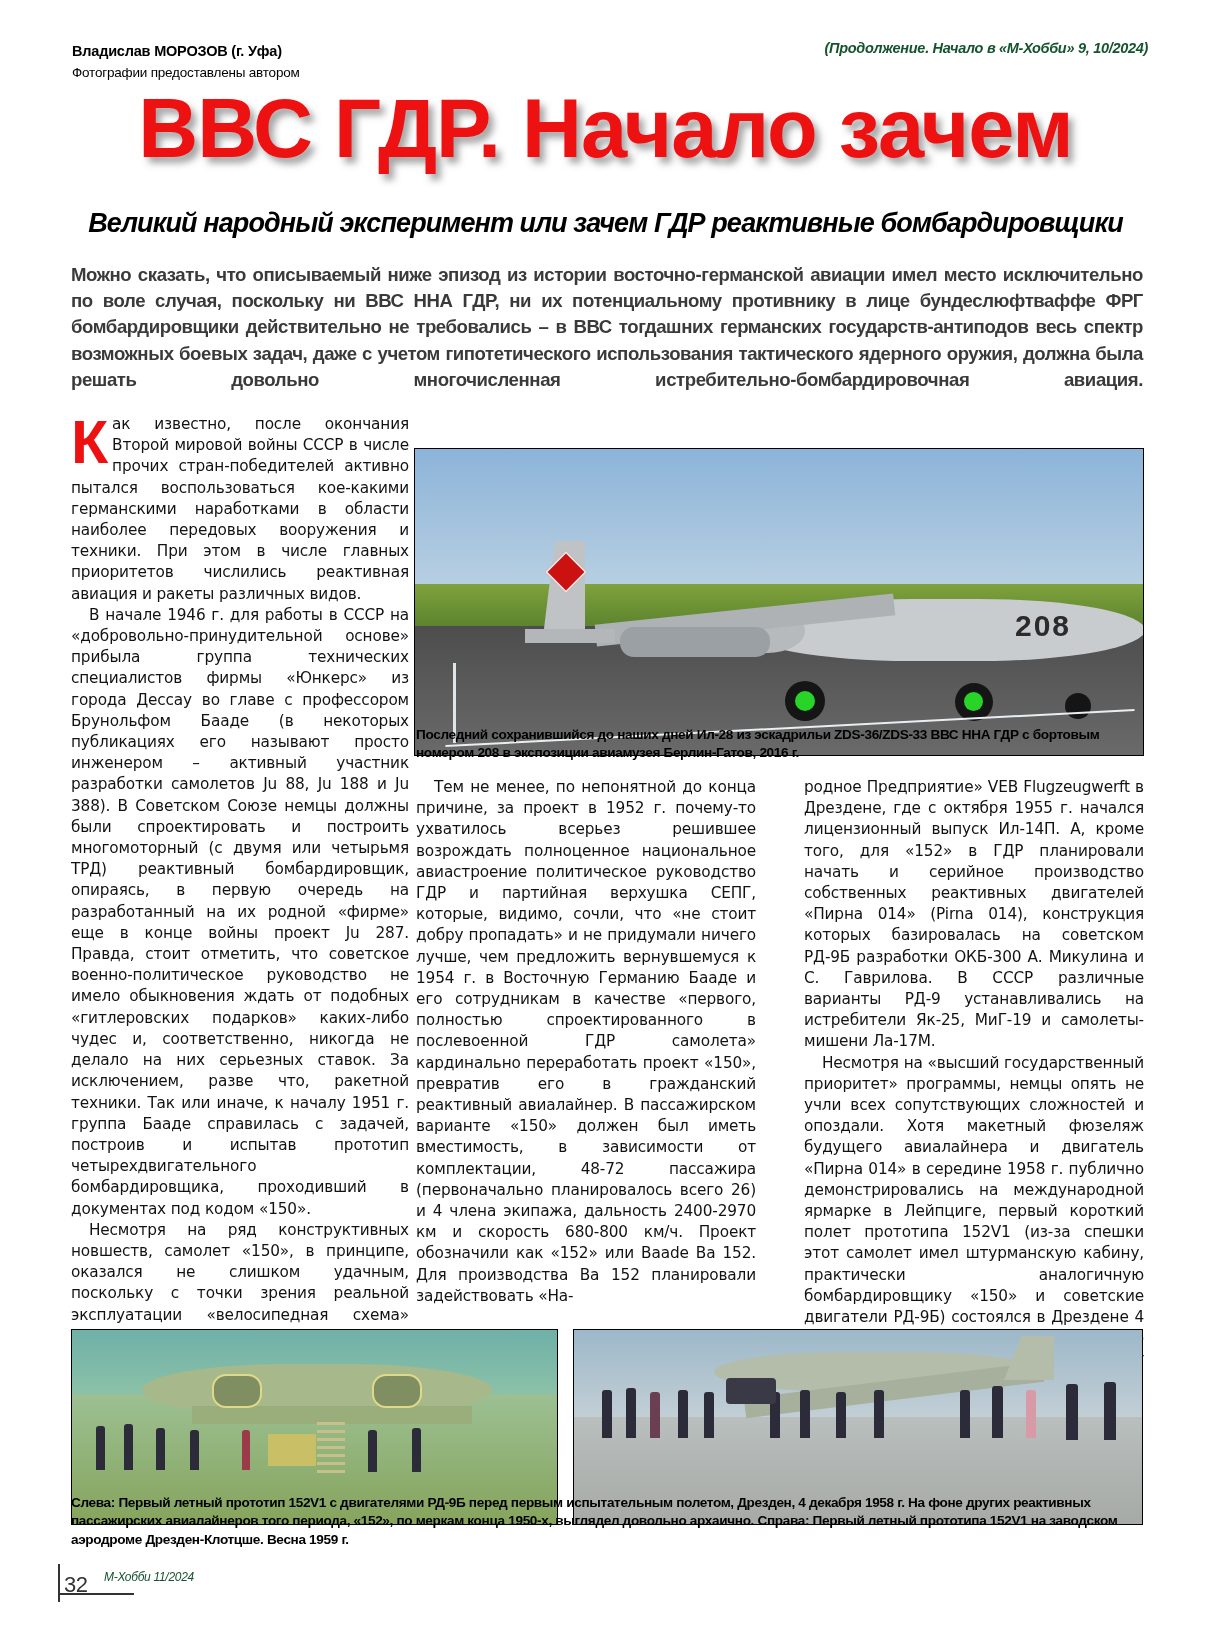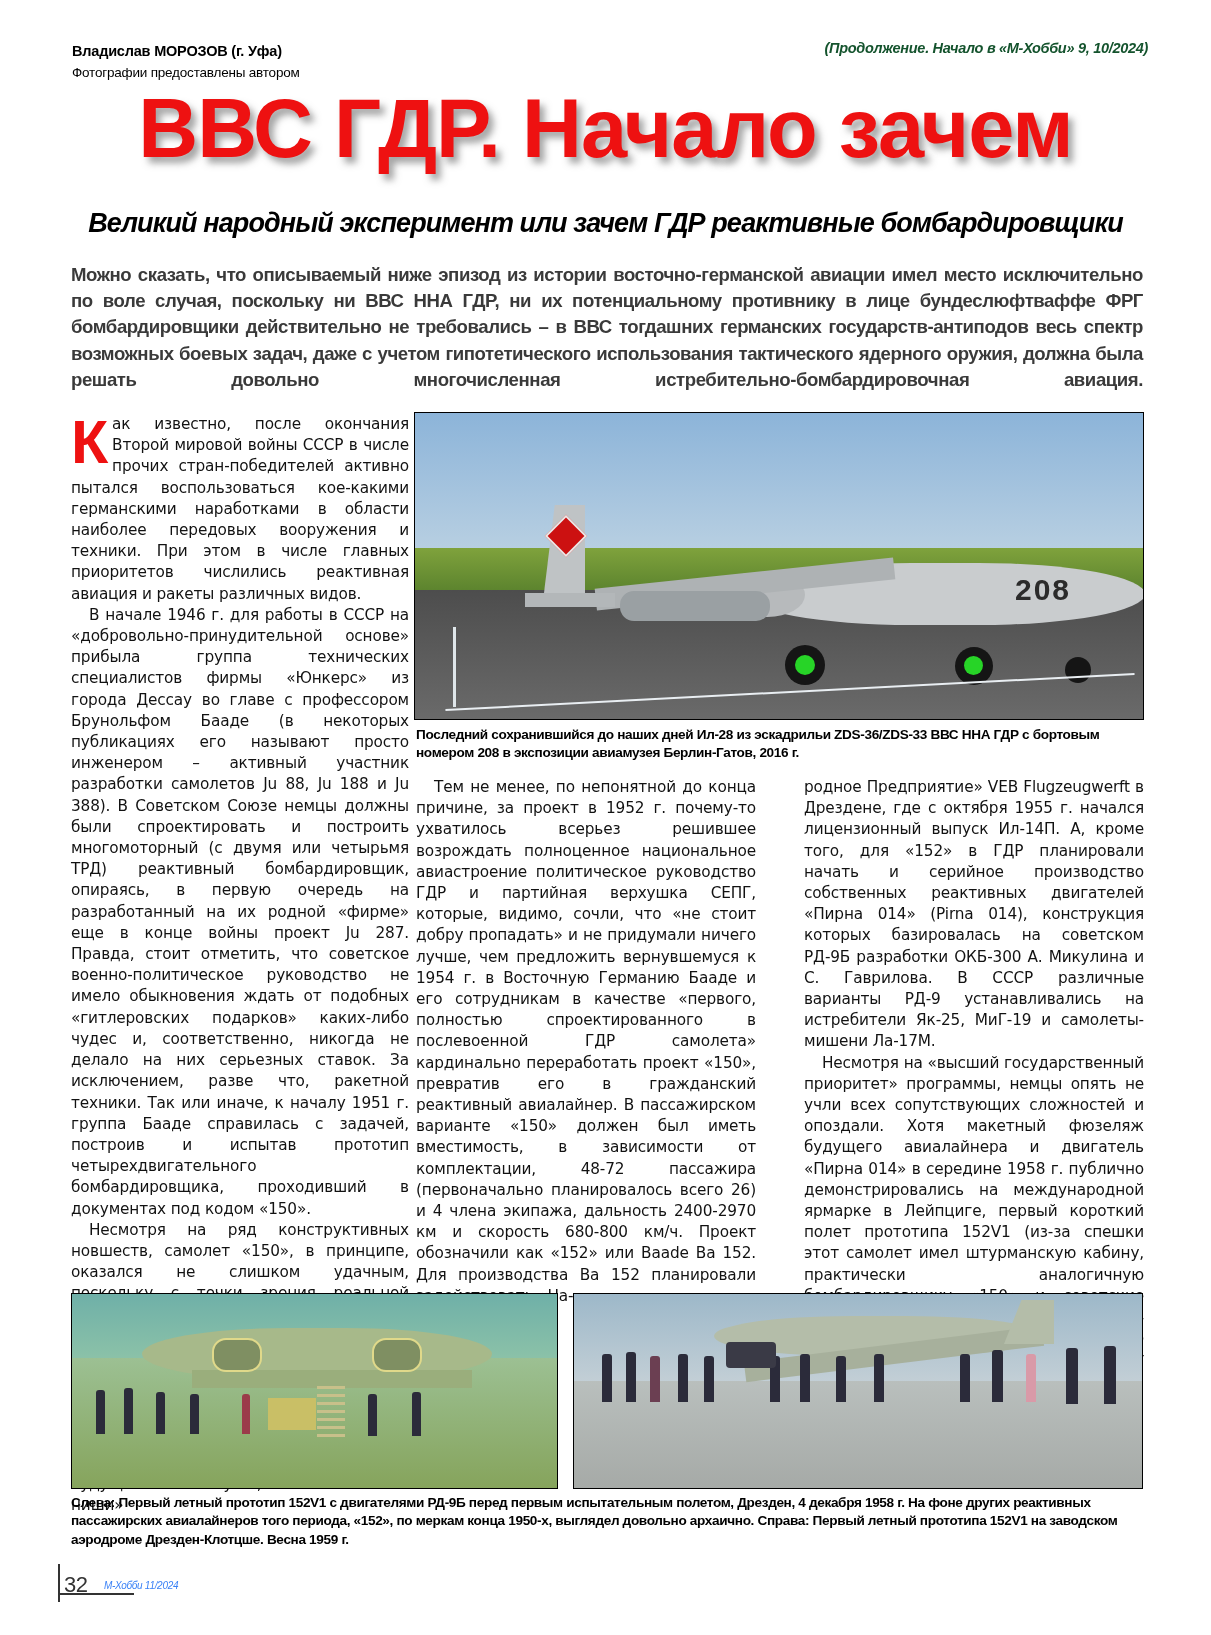--- a/index.html
+++ b/index.html
@@ -154,20 +154,21 @@
     margin: 3px 4px 0 0;
     font-family: "Liberation Sans", sans-serif;
   }
 
   
   .photo {
     position: absolute;
     overflow: hidden;
     border: 1px solid #000;
     box-sizing: border-box;
+    margin-top: 36px;
   }
   #photo-top {
     left: 414px;
     top: 412px;
     width: 730px;
     height: 308px;
     background: linear-gradient(to bottom, #8fb6d8 0%, #a9c7e0 34%, #cfd9c4 45%, #6d8f3e 52%, #5a7f33 58%, #4a4a4a 63%, #5c5c5c 100%);
   }
   #photo-bl {
     left: 71px;
@@ -245,24 +246,24 @@
     position: absolute;
     left: 6px; top: 10px;
     font-size: 22px;
     font-weight: 400;
     color: #333;
     letter-spacing: -0.5px;
     font-family: "Liberation Sans", sans-serif;
   }
   .footer .issue {
     position: absolute;
-    left: 46px; top: 18px;
-    font-size: 10px;
+    left: 46px; top: 8px;
+    font-size: 12px;
     font-style: italic;
-    color: #3b82f6;
+    color: #14532d;
     letter-spacing: -0.3px;
     white-space: nowrap;
   }
 </style>
 </head>
 <body>
 
 <div class="page">
 
   <div class="byline">

